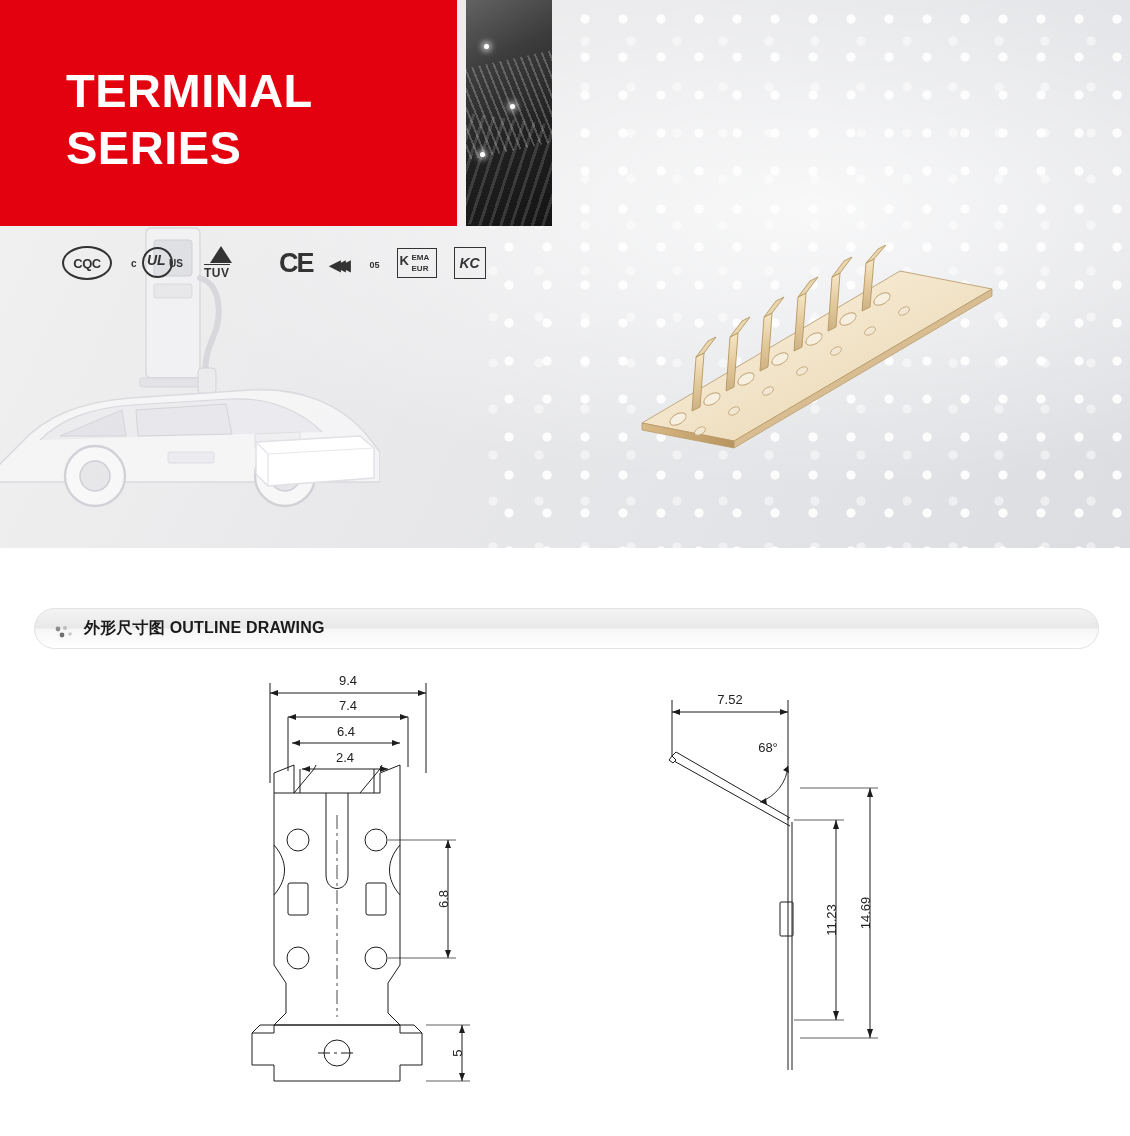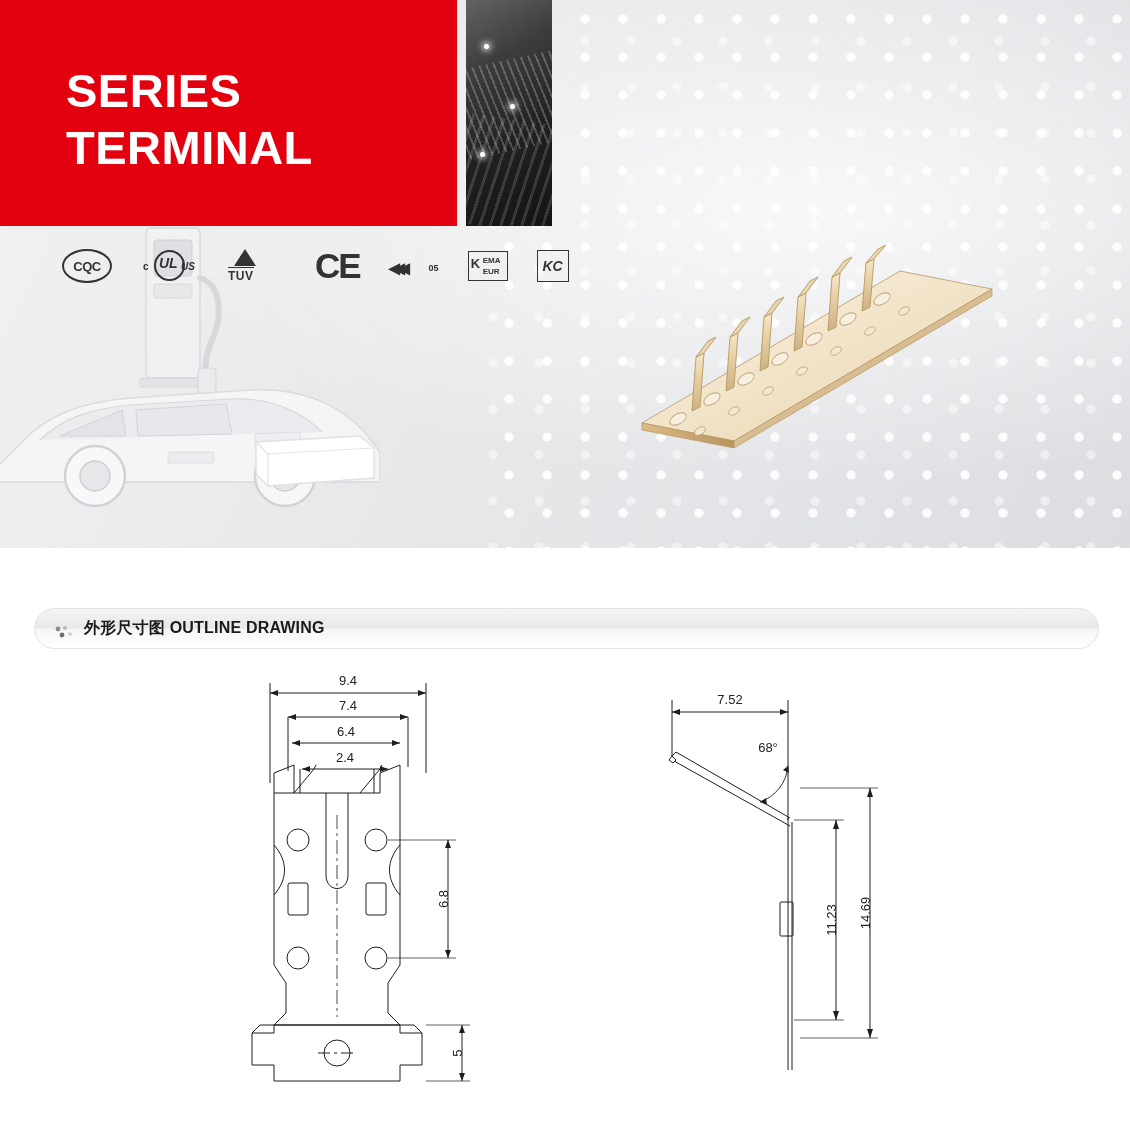--- a/index.html
+++ b/index.html
@@ -105,21 +105,21 @@
     box-shadow: 0 0 6px 2px rgba(255,255,255,0.8);
   }
 
   
   .certs {
     position: absolute;
     left: 62px;
     top: 246px;
     display: flex;
     align-items: center;
-    gap: 29px;
+    gap: 17px;
   }
   .cert {
     color: #333;
     font-weight: bold;
     display: flex;
     align-items: center;
     justify-content: center;
   }
   .cert-cqc {
     width: 46px; height: 30px;
@@ -141,21 +141,21 @@
     border-radius: 50%;
   }
   .cert-ul .ul-txt {
     position: absolute;
     left: 18px; top: 6px;
     font-size: 14px;
     font-weight: bold;
     font-style: italic;
   }
   .cert-ul .c-left { position: absolute; left: 2px; top: 12px; font-size: 10px; }
-  .cert-ul .us-right { position: absolute; right: 0px; top: 12px; font-size: 10px; font-style: italic; }
+  .cert-ul .us-right { position: absolute; right: 0px; top: 12px; font-size: 10px; }
   .cert-tuv {
     position: relative;
     width: 40px; height: 34px;
     font-size: 11px;
     padding-left: 22px;
   }
   .cert-tuv .tri {
     position: absolute;
     left: 10px; top: 0;
     width: 0; height: 0;
@@ -164,21 +164,21 @@
     border-bottom: 17px solid #333;
   }
   .cert-tuv .tuv-txt {
     position: absolute;
     left: 4px; top: 18px;
     font-size: 12px;
     letter-spacing: 0.5px;
     border-top: 1px solid #333;
     padding-top: 1px;
   }
-  .cert-ce { font-size: 35px; letter-spacing: -2px; }
+  .cert-ce { font-size: 27px; letter-spacing: -2px; }
   .cert-ccc {
     position: relative;
     width: 50px; height: 30px;
     font-size: 9px;
   }
   .cert-ccc .ccc-arrows {
     position: absolute;
     left: 0; top: 4px;
     font-size: 22px;
     letter-spacing: -6px;
@@ -380,22 +380,22 @@
         <path d="M232 32 L240 28 L252 12 L244 16 Z" fill="#e9d5ae"></path>
 
         <path d="M262 66 L270 62 L274 14 L266 18 Z" fill="url(#brass)"></path>
         <path d="M266 18 L274 14 L286 0 L278 4 Z" fill="#e9d5ae"></path>
       </g>
     </g>
   </svg>
 
   <div class="hero-title-block"></div>
   <div class="hero-title">
+    <div>TERMINAL</div>
     <div>SERIES</div>
-    <div>TERMINAL</div>
   </div>
 
   <div class="hero-photo">
     <div class="pcb"></div>
     <div class="spark" style="left:18px;top:44px;"></div>
     <div class="spark" style="left:44px;top:104px;"></div>
     <div class="spark" style="left:14px;top:152px;"></div>
   </div>
 
   <div class="certs">

